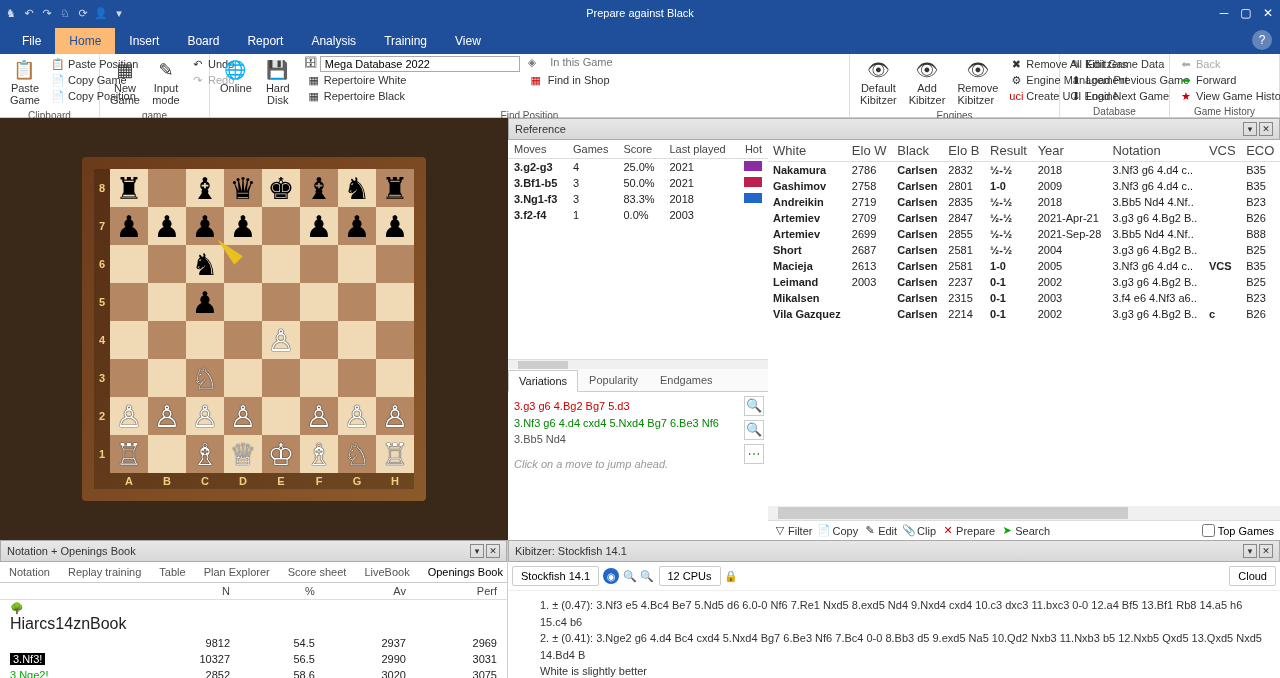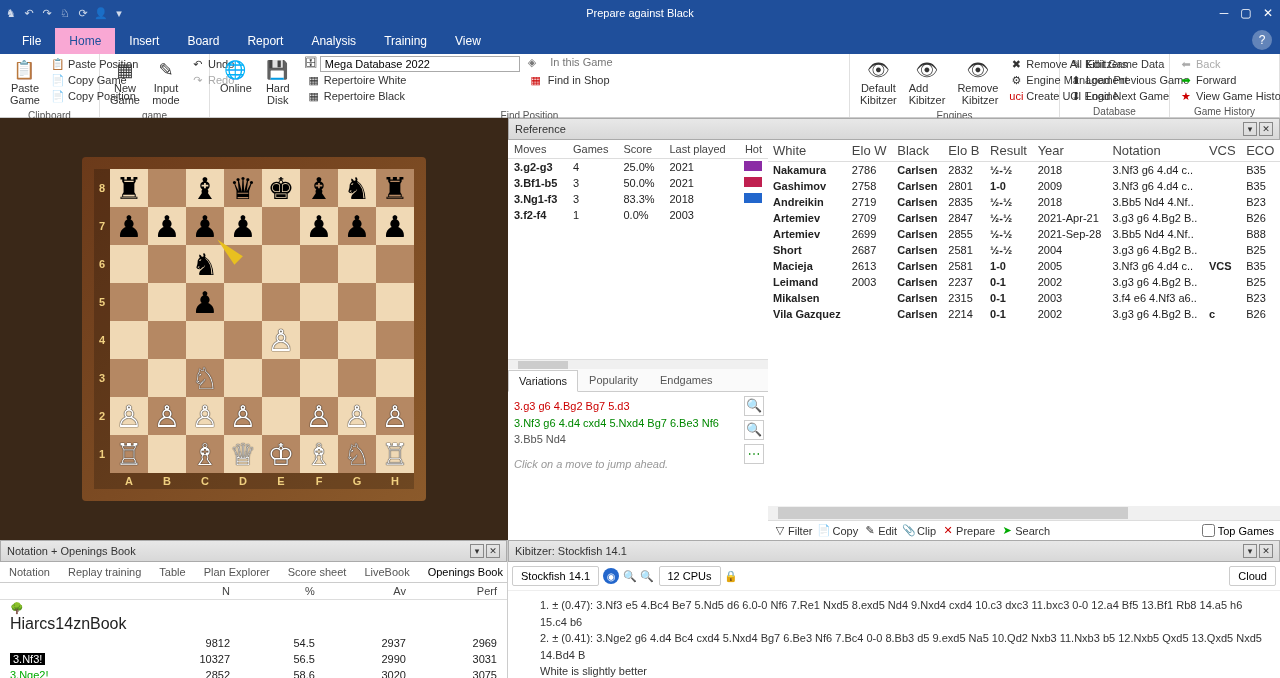--- a/index.html
+++ b/index.html
@@ -5,21 +5,21 @@
 *{margin:0;padding:0;box-sizing:border-box;font-family:'Segoe UI',Tahoma,sans-serif}
 body{width:1280px;height:678px;overflow:hidden;background:#fff;font-size:11px}
 .titlebar{background:#1f4f9b;height:26px;display:flex;align-items:center;color:#fff;font-size:11px;position:relative}
 .titlebar .icons-left{display:flex;gap:4px;padding:0 4px;align-items:center}
 .titlebar .icons-left span{width:14px;height:14px;display:inline-flex;align-items:center;justify-content:center;opacity:.8}
 .titlebar .title{position:absolute;left:50%;transform:translateX(-50%)}
 .titlebar .wincontrols{position:absolute;right:4px;display:flex;gap:6px}
 .titlebar .wincontrols span{width:16px;height:14px;display:inline-flex;align-items:center;justify-content:center;font-size:12px}
 .menubar{background:#1f4f9b;height:28px;display:flex;align-items:flex-end;color:#fff;font-size:12px;padding:0 8px}
 .menubar .menuitem{padding:6px 14px;cursor:pointer}
-.menubar .menuitem.active{background:#f9a8d4;color:#1f4f9b}
+.menubar .menuitem.active{background:#fdba74;color:#1f4f9b}
 .menubar .help{margin-left:auto;width:20px;height:20px;border-radius:50%;background:rgba(255,255,255,.3);display:flex;align-items:center;justify-content:center;margin-bottom:4px}
 .ribbon{background:#fff;border-bottom:1px solid #ccc;height:64px;display:flex}
 .ribbon-group{border-right:1px solid #e0e0e0;padding:2px 6px;display:flex;flex-direction:column}
 .ribbon-group .row{display:flex;gap:4px;flex:1}
 .ribbon-group .label{text-align:center;font-size:10px;color:#555;padding-top:2px}
 .ribbon-btn{display:flex;align-items:center;gap:3px;padding:1px 3px;font-size:11px;color:#333;cursor:pointer;white-space:nowrap}
 .ribbon-btn .ico{width:14px;height:14px;display:inline-flex;align-items:center;justify-content:center}
 .ribbon-big{display:flex;flex-direction:column;align-items:center;padding:2px 4px;font-size:11px;color:#333;cursor:pointer}
 .ribbon-big .ico{width:28px;height:24px;font-size:18px;display:flex;align-items:center;justify-content:center}
 .ribbon-col{display:flex;flex-direction:column;gap:0}
@@ -199,26 +199,26 @@
   </div>
   <div class="ribbon-group" style="width:210px">
     <div class="row">
       <div class="ribbon-big">
           <span class="ico">👁</span>
           <span style="white-space:pre;text-align:center">Default
 Kibitzer</span>
         </div>
       <div class="ribbon-big">
           <span class="ico">👁</span>
-          <span style="white-space:pre;text-align:left">Add
+          <span style="white-space:pre;text-align:center">Add
 Kibitzer</span>
         </div>
       <div class="ribbon-big">
           <span class="ico">👁</span>
-          <span style="white-space:pre;text-align:right">Remove
+          <span style="white-space:pre;text-align:left">Remove
 Kibitzer</span>
         </div>
       <div class="ribbon-col">
         <div class="ribbon-btn">
             <span class="ico">✖</span>
             <span>Remove All Kibitzers</span>
           </div>
         <div class="ribbon-btn">
             <span class="ico">⚙</span>
             <span>Engine Management</span>

